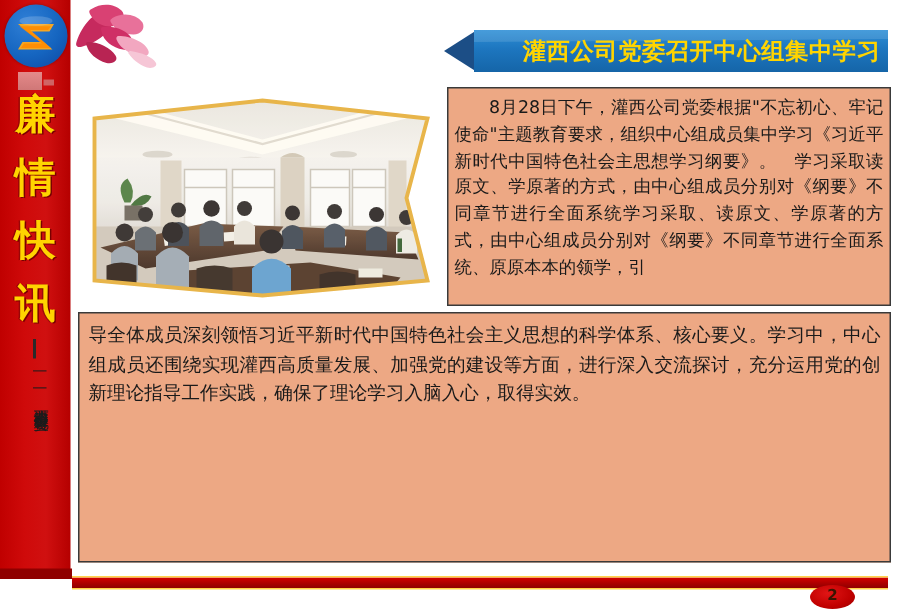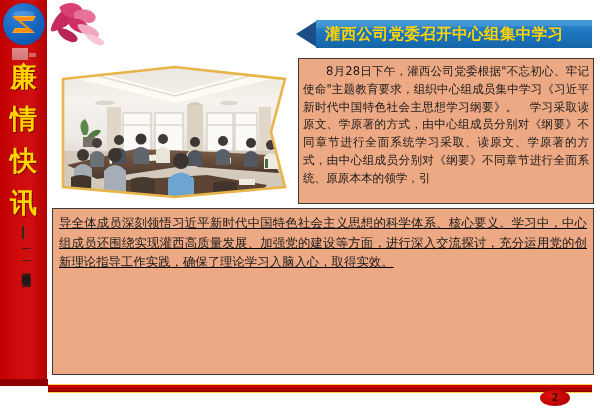--- a/index.html
+++ b/index.html
@@ -132,20 +132,21 @@
     top: 0;
     width: 262px;
     height: 32px;
     line-height: 32px;
     color: #ffd400;
     font-size: 15.5px;
     font-weight: bold;
     font-family: "DejaVu Sans", "Liberation Sans", sans-serif;
     letter-spacing: 0.4px;
     white-space: nowrap;
+    text-align: right;
   }
 
   
   #photo-frame {
     position: absolute;
     left: 57px;
     top: 63px;
     width: 233px;
     height: 138px;
   }
@@ -171,21 +172,20 @@
   #lower-box {
     position: absolute;
     left: 52px;
     top: 208px;
     width: 542px;
     height: 167px;
     background: #eda884;
     border: 1px solid #3a3a3a;
     box-sizing: border-box;
     padding: 4px 6px 0 6px;
-    text-decoration: underline;
   }
 
   .para {
     color: #1a1a1a;
     font-family: "DejaVu Sans", "Liberation Sans", sans-serif;
     text-align: justify;
     text-justify: inter-character;
   }
   #right-box .para {
     font-size: 11.6px;

